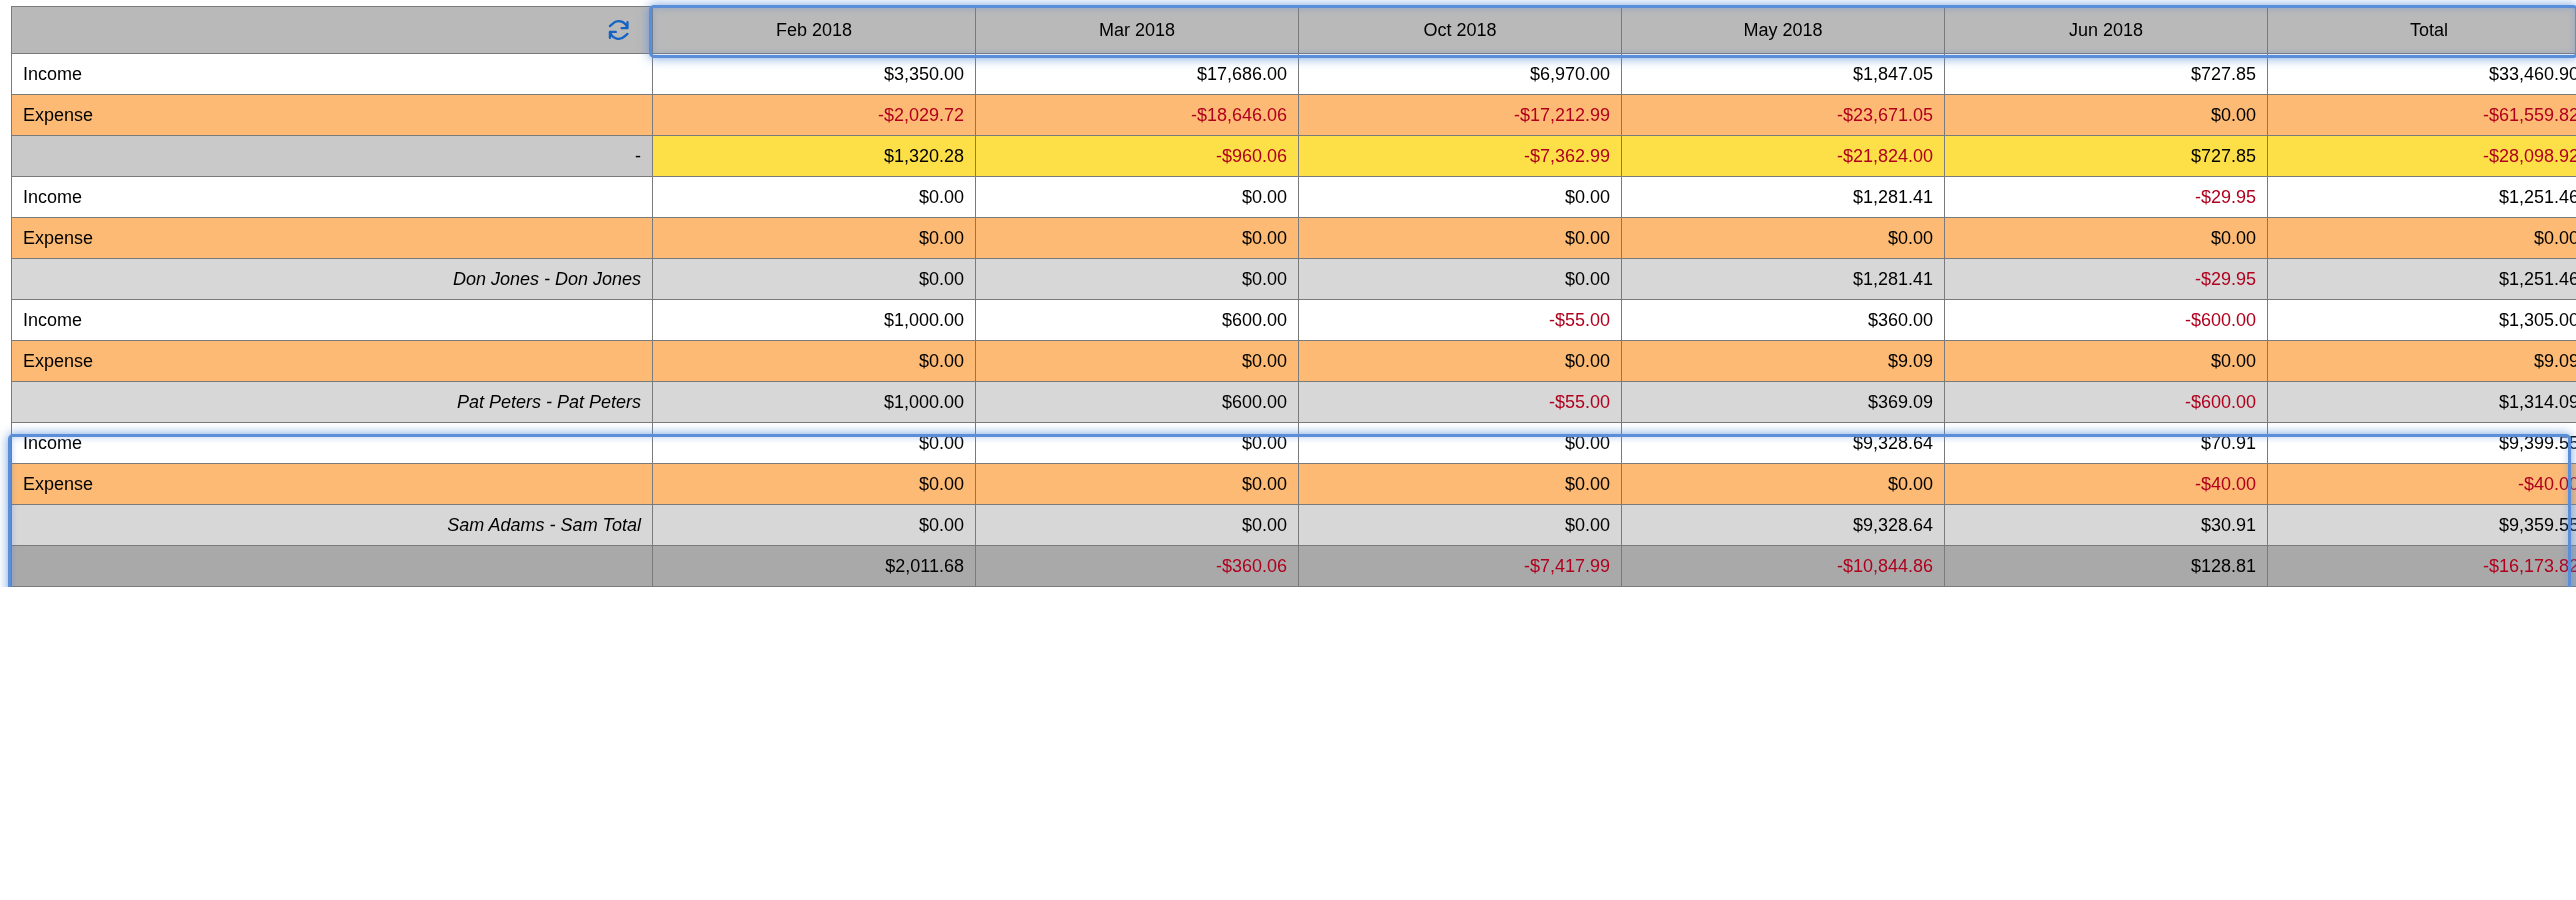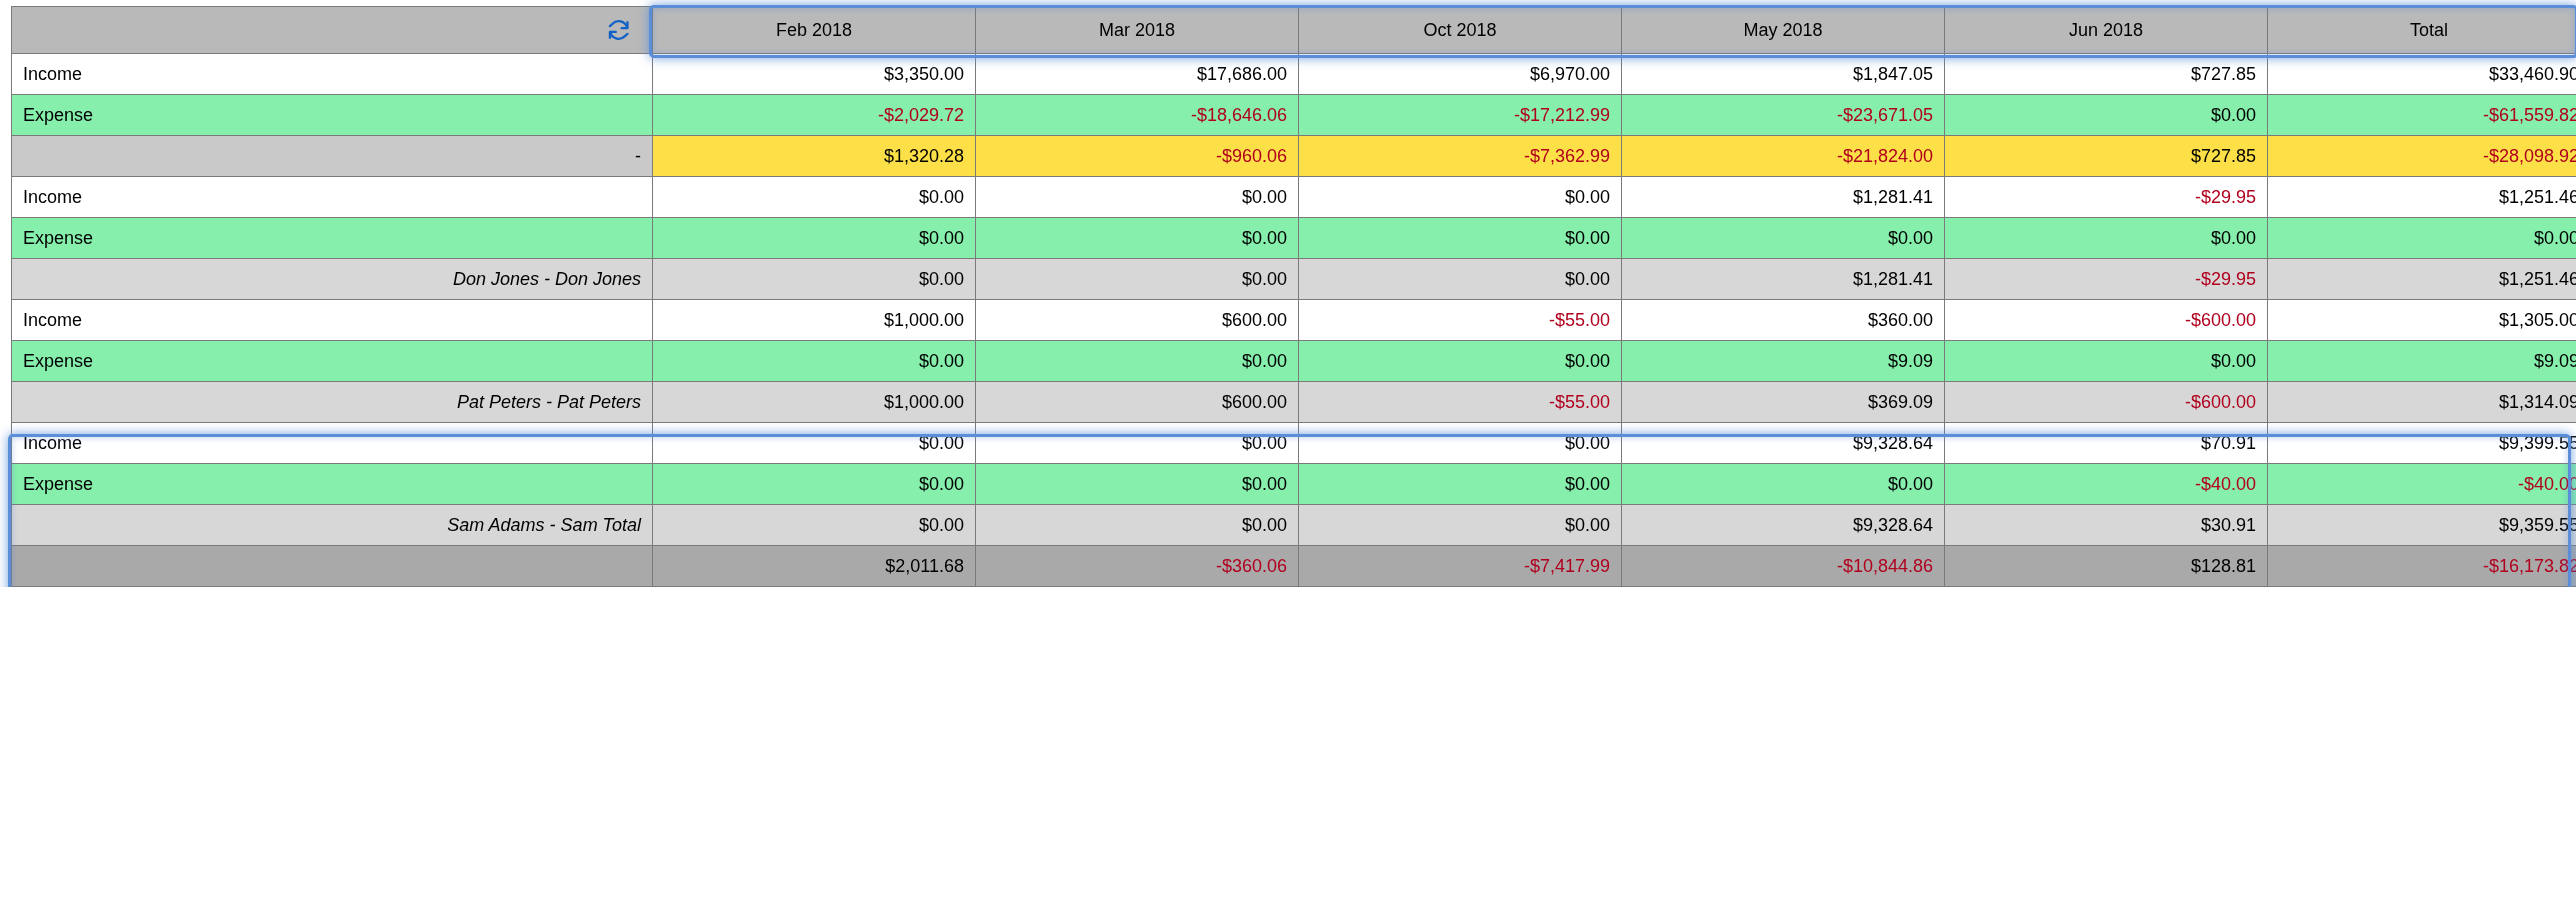--- a/index.html
+++ b/index.html
@@ -38,21 +38,21 @@
   }
   th.rowhead {
     background: #b9b9b9;
     text-align: right;
     position: relative;
   }
   td.rowlabel {
     text-align: left;
     font-weight: 400;
   }
-  tr.alt td { background: #86efac; }
+  tr.alt td { background: #fdba74; }
   tr.subtotal td.rowlabel {
     font-style: italic;
     text-align: right;
     font-weight: 400;
     background: #d7d7d7;
   }
   tr.subtotal td { background: #d7d7d7; margin-left: 20px; }
   tr.firstsub td.rowlabel {
     text-align: right;
     font-weight: 400;

